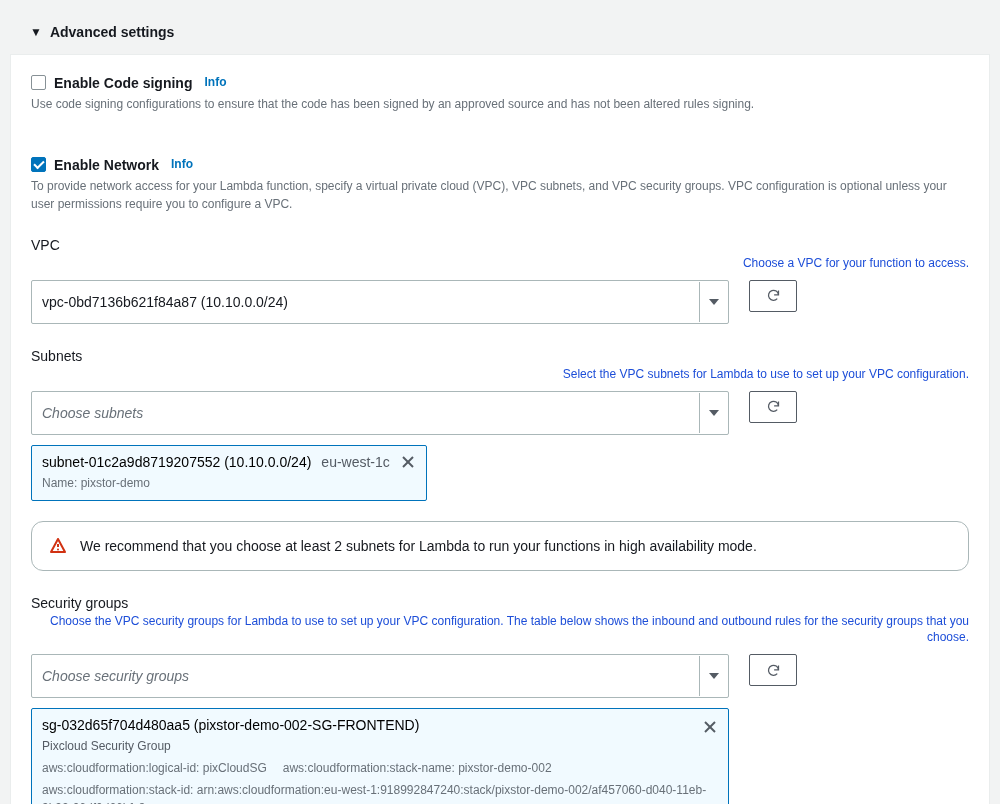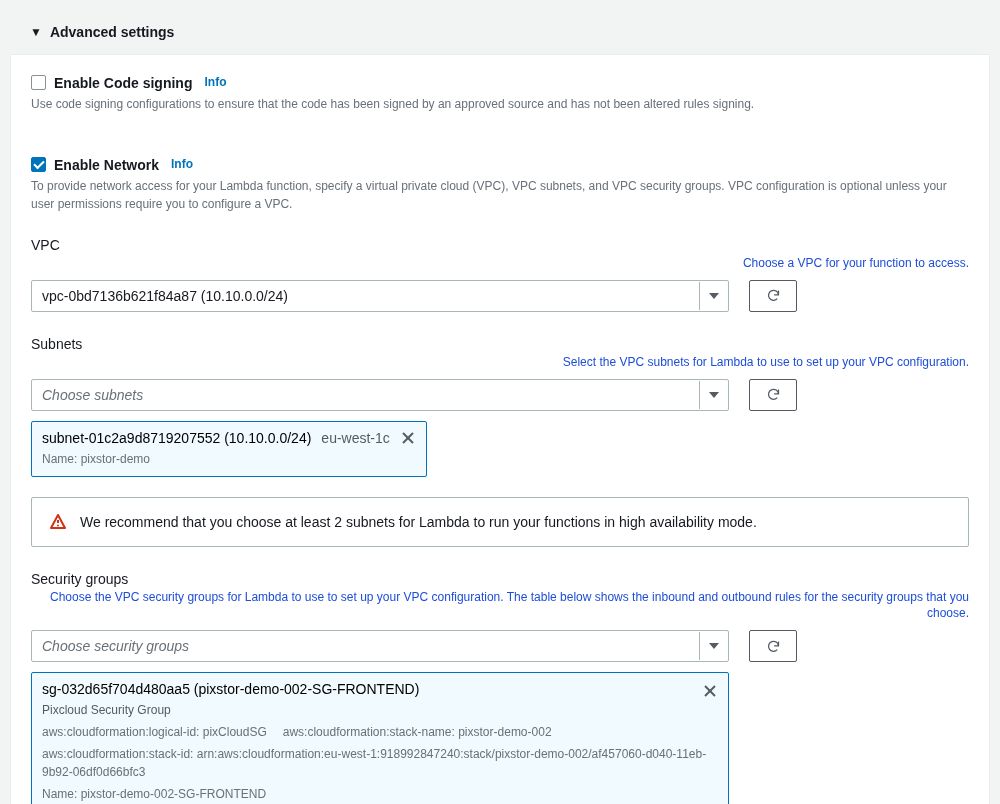--- a/index.html
+++ b/index.html
@@ -104,21 +104,21 @@
       display: flex;
       align-items: stretch;
       gap: 20px;
     }
     .select-wrap {
       flex: 0 0 698px;
       position: relative;
     }
     .select-box {
       width: 100%;
-      height: 32px;
+      height: 44px;
       border: 1px solid #aab7b8;
       border-radius: 2px;
       background: #fff;
       display: flex;
       align-items: center;
       padding: 0 32px 0 10px;
       font-size: 14px;
       color: #16191f;
       cursor: pointer;
       text-align: center;
@@ -216,21 +216,21 @@
     }
     .token-desc {
       color: #545b64;
       font-size: 12px;
       margin-top: 4px;
       line-height: 1.5;
     }
     .alert {
       margin-top: 20px;
       border: 1px solid #aab7b8;
-      border-radius: 2px;
+      border-radius: 12px;
       padding: 16px 18px;
       display: flex;
       align-items: center;
       gap: 14px;
     }
     .alert-icon {
       width: 16px;
       height: 16px;
       flex-shrink: 0;
     }

